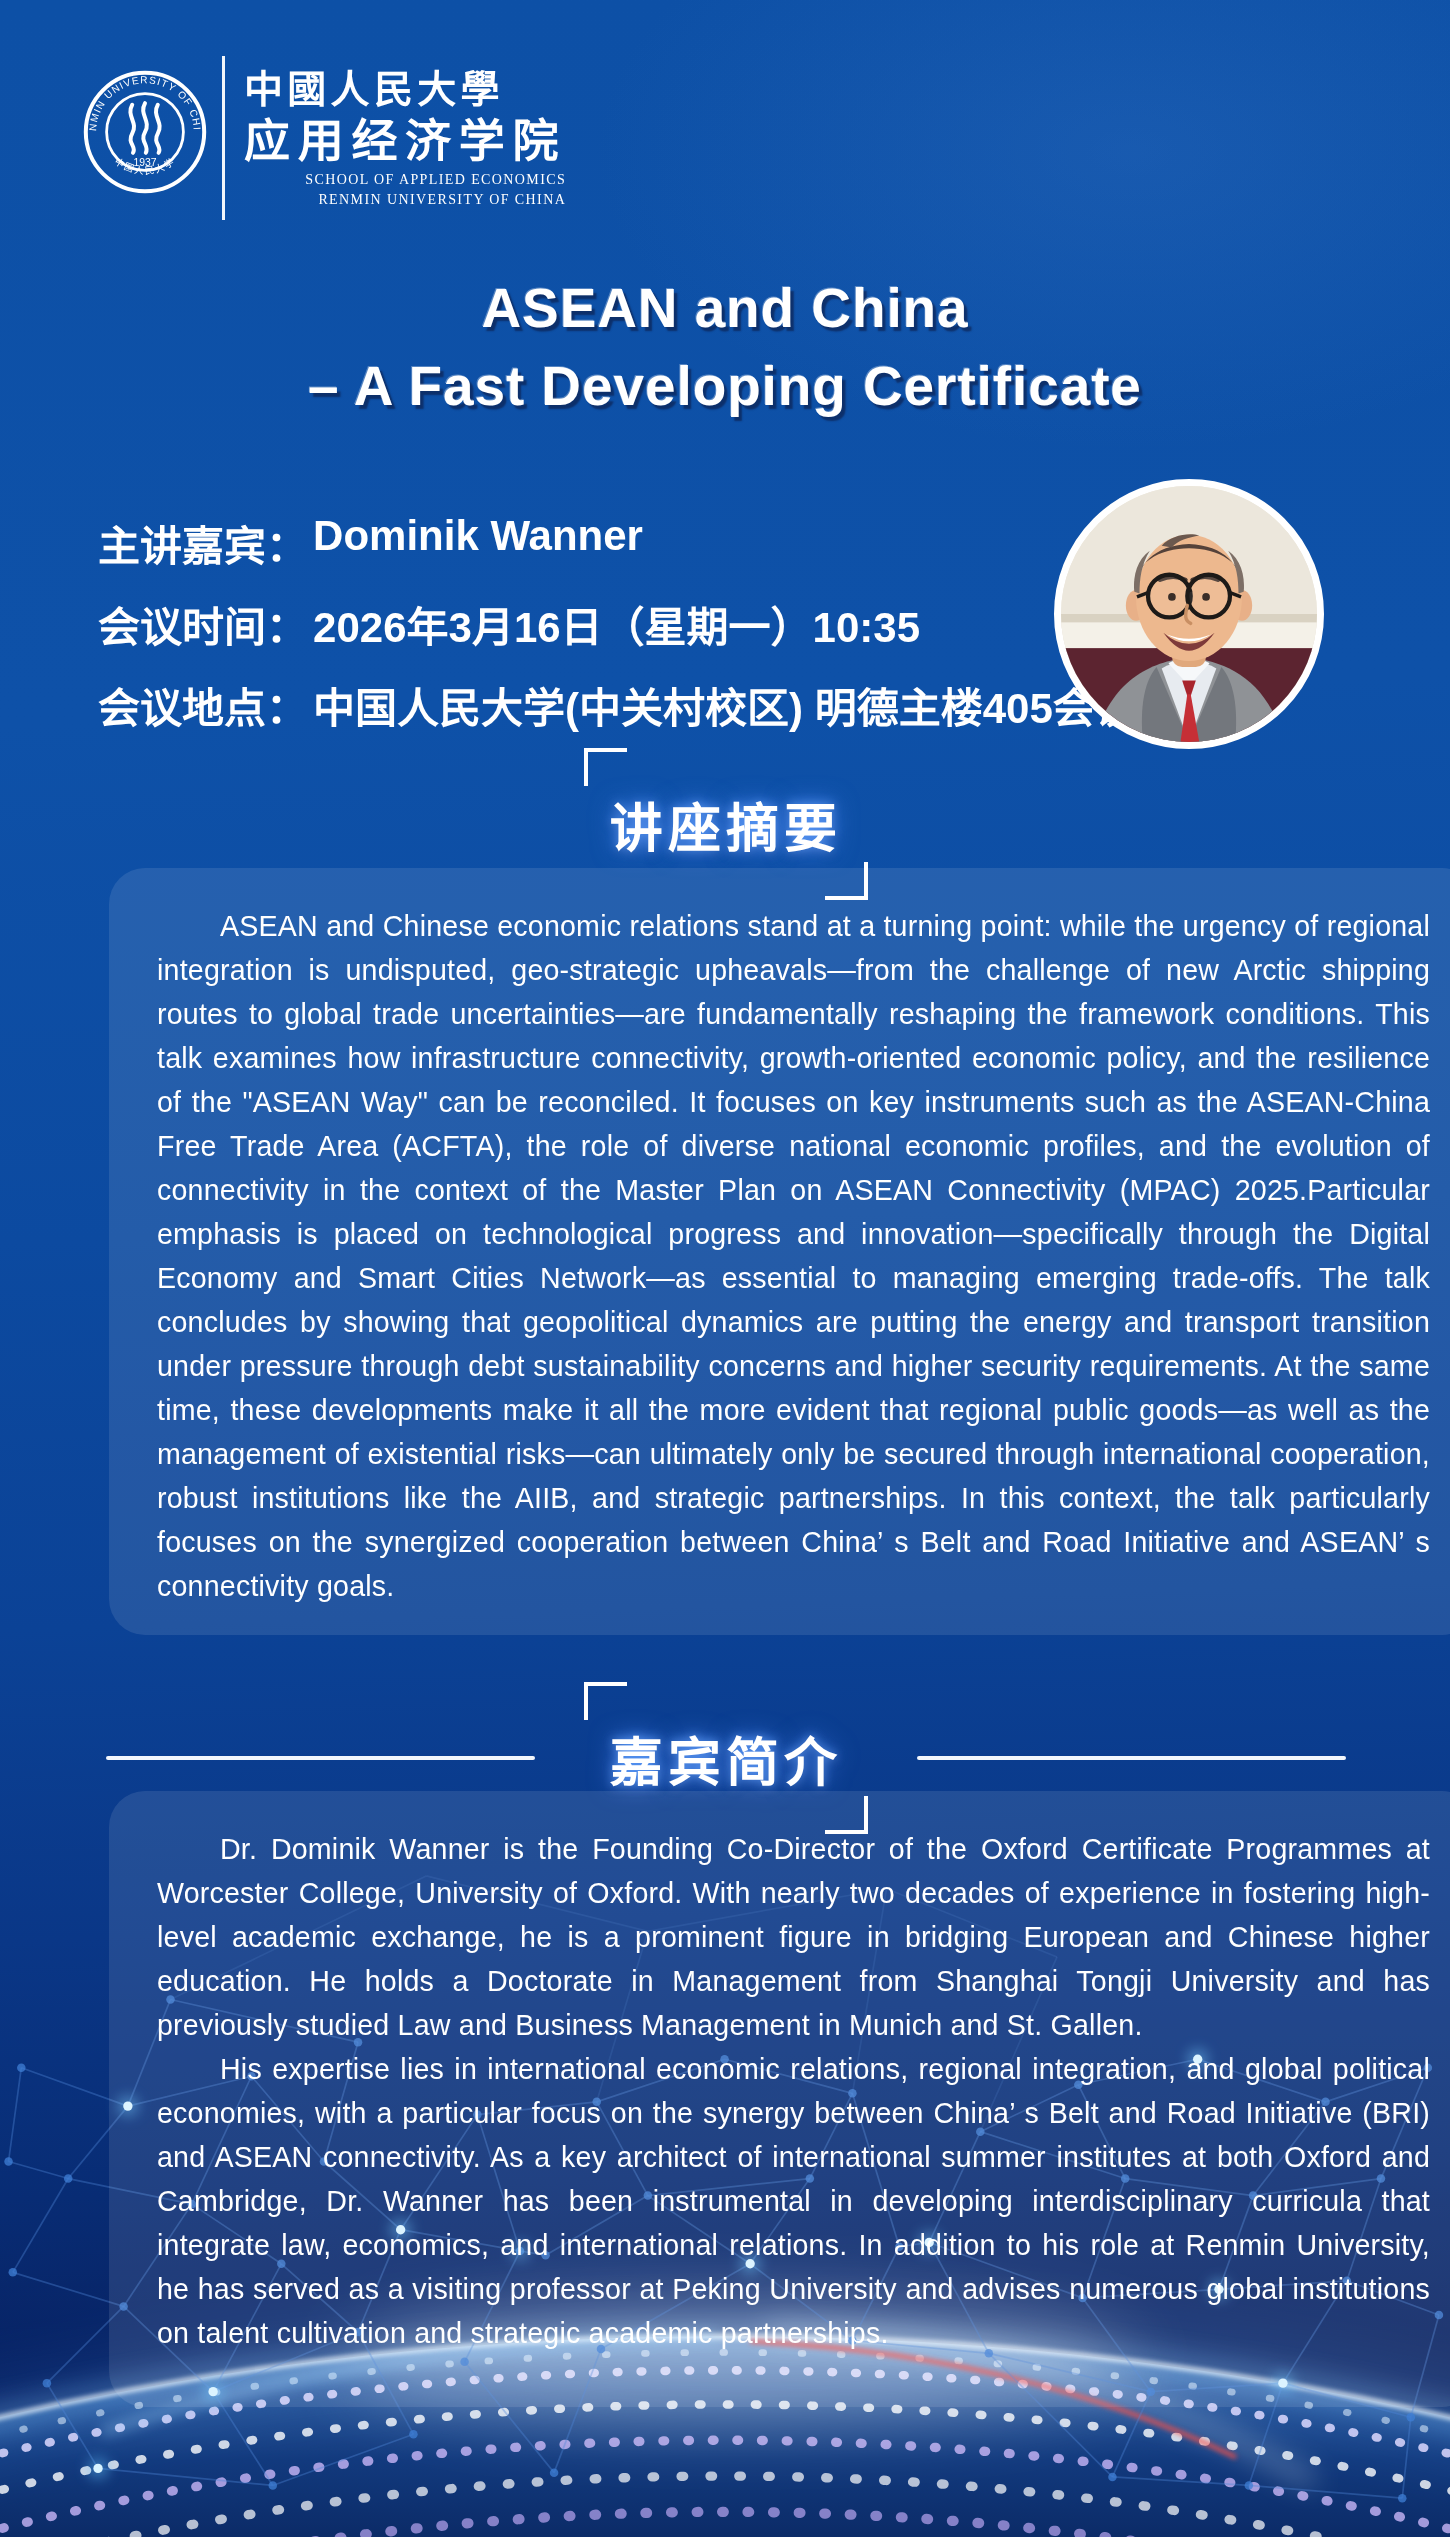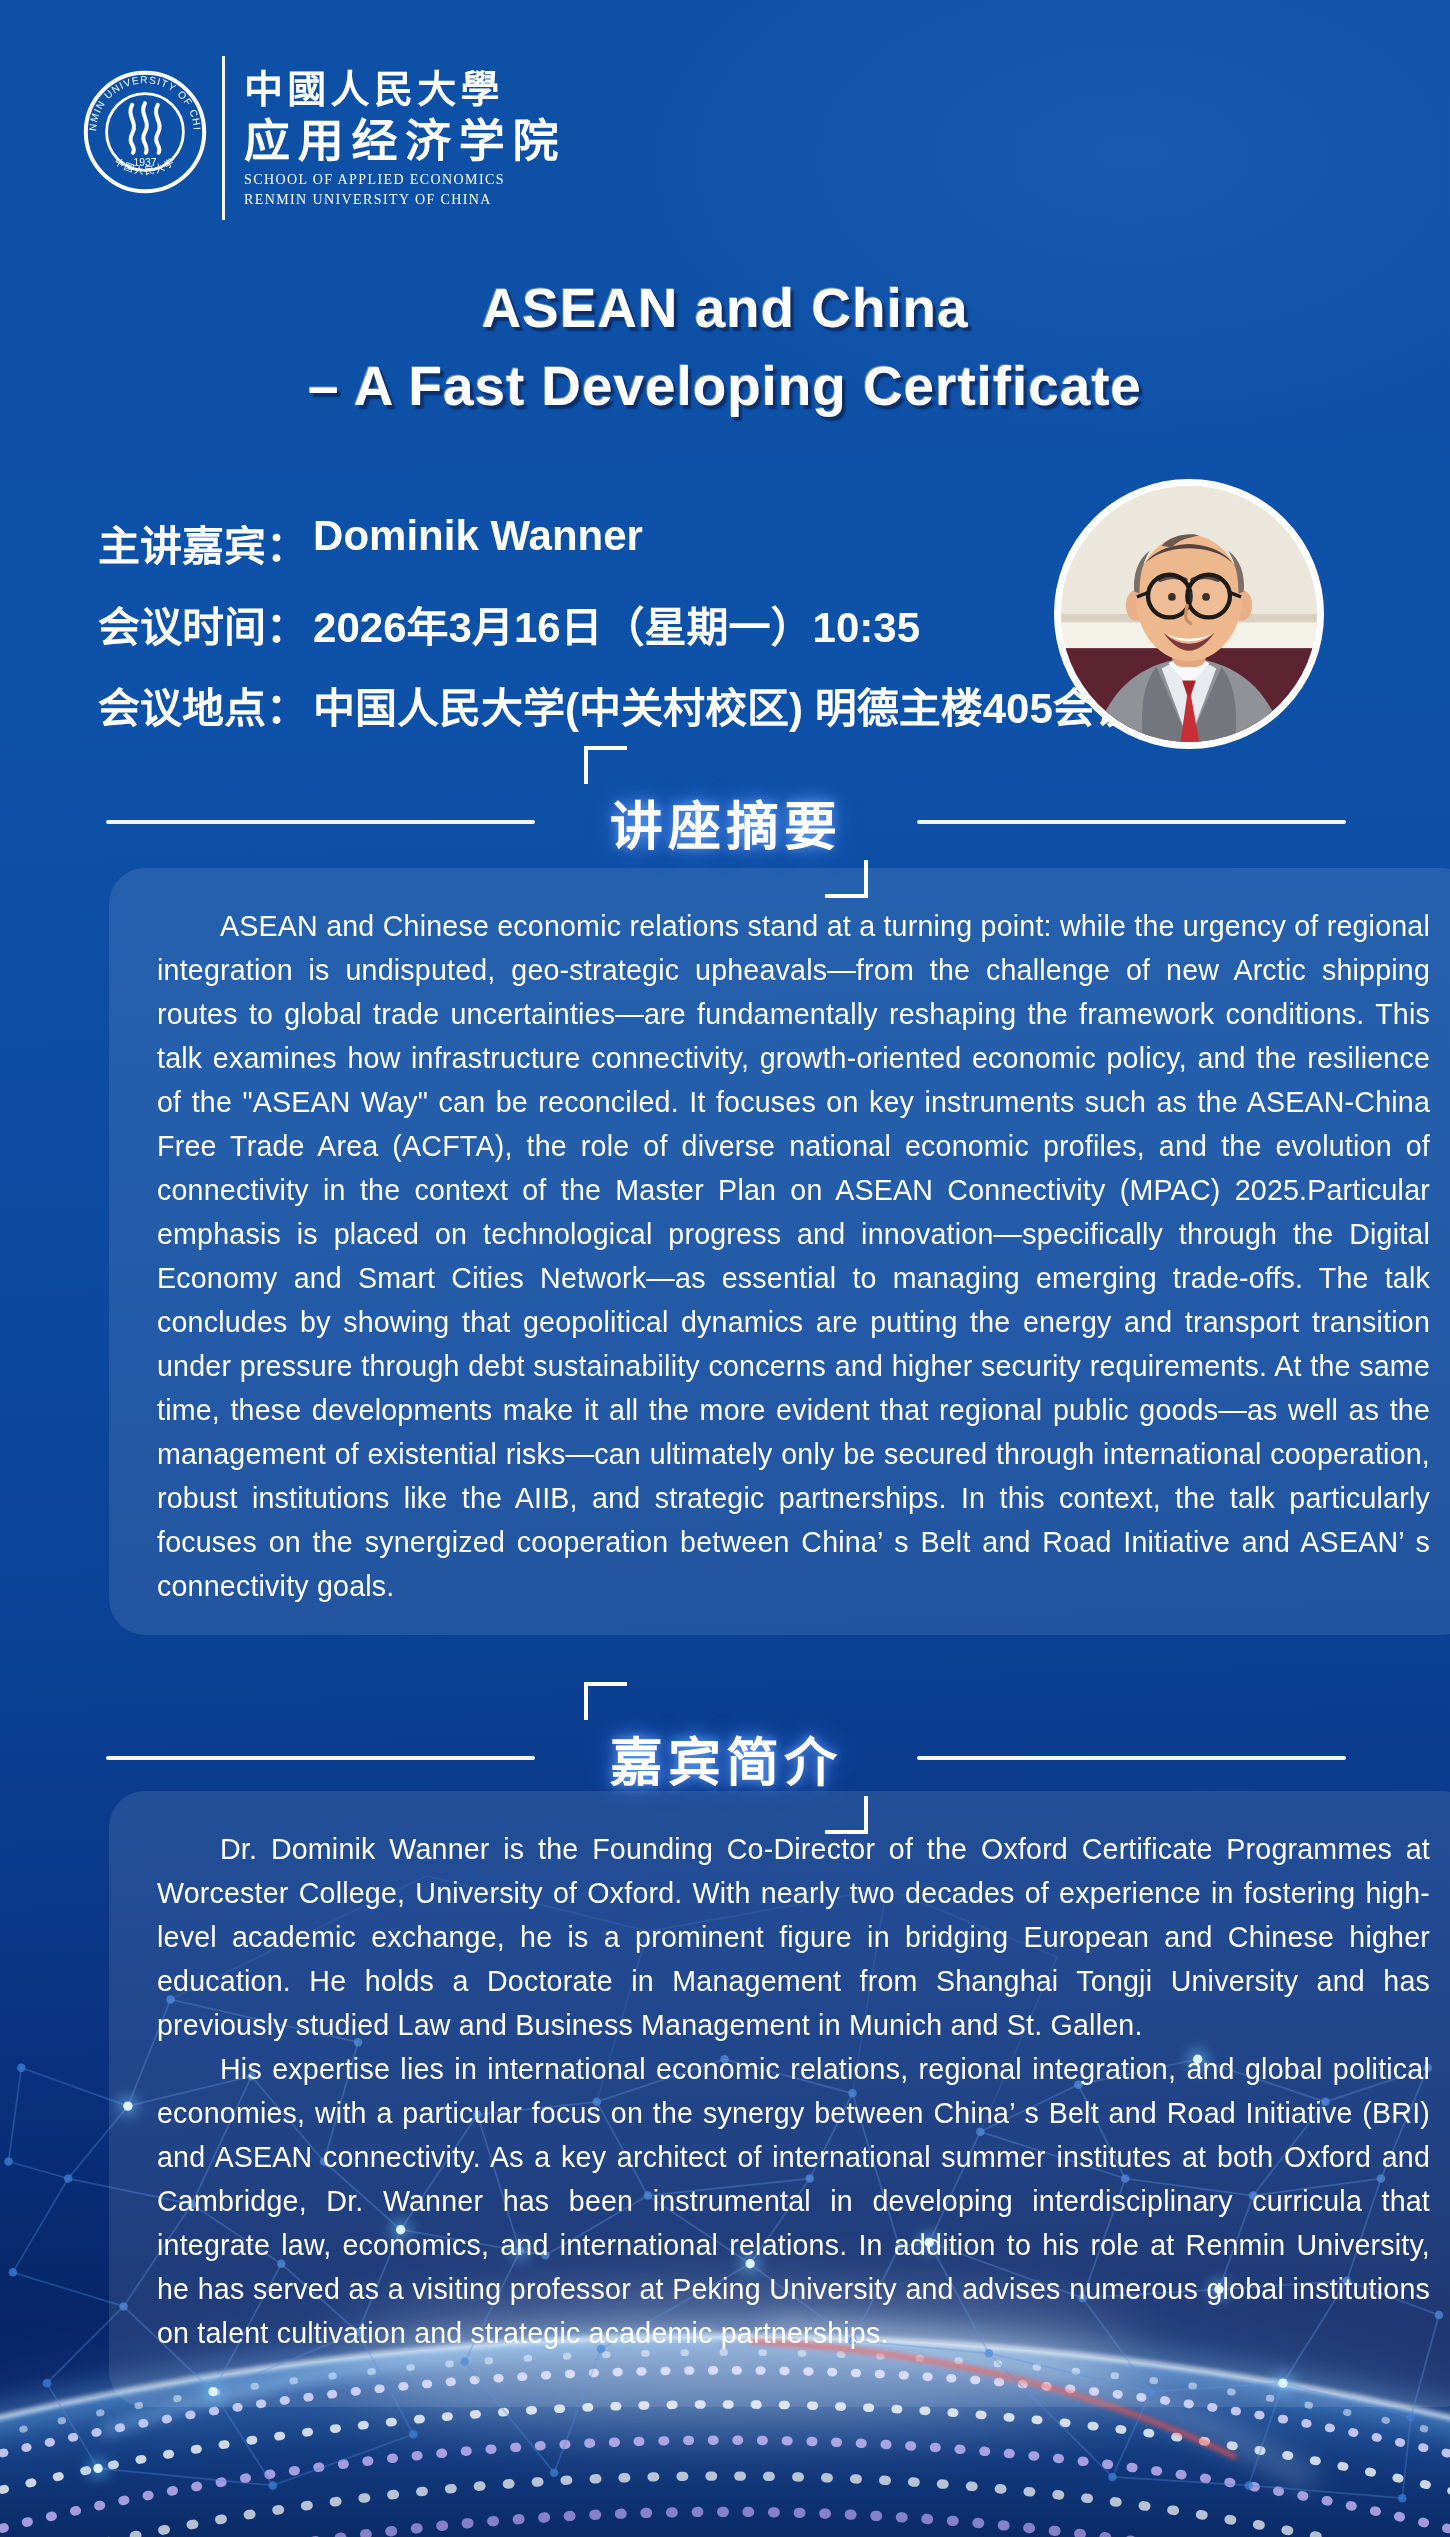--- a/index.html
+++ b/index.html
@@ -10,21 +10,21 @@
       radial-gradient(767px 426px at 78% 6%, rgba(64,126,208,.22), rgba(64,126,208,0) 70%),
       linear-gradient(178deg,#0d50a6 0%,#0e51a8 28%,#0c4aa0 48%,#0b4296 63%,#0a3787 75%,#082c74 85%,#071f5e 94%,#06194f 100%);
   }
   .abs{position:absolute;}
   
   .seal{left:81px;top:68px;}
   .logo-divider{left:222px;top:56px;width:2.6px;height:164px;background:#fff;opacity:.95;}
   .logo-text{left:244px;top:70px;line-height:1;}
   .calligraphy{font-family:"DejaVu Serif",serif;font-size:39px;font-weight:600;letter-spacing:4.3px;}
   .school-cn{font-family:"DejaVu Serif",serif;font-size:46px;font-weight:700;letter-spacing:7.7px;margin-top:8.5px;}
-  .school-en{font-family:"Liberation Serif",serif;font-size:14px;letter-spacing:1.4px;margin-top:6.8px;line-height:19.6px;}
+  .school-en{font-family:"Liberation Serif",serif;font-size:14px;letter-spacing:1.4px;margin-top:6.8px;line-height:19.6px;text-align:right;}
   
   .title{left:0;top:269px;width:100%;text-align:center;font-weight:800;font-size:55px;line-height:78px;letter-spacing:0.9px;
     text-shadow:-0.9px -0.9px 0 rgba(255,255,255,.30), 3.4px 4.3px 1.7px rgba(13,28,70,.62);}
   
   .info{left:98px;top:512px;font-size:42px;font-weight:700;}
   .info-row{height:81px;display:flex;align-items:flex-start;white-space:nowrap;}
   .info-row .val{margin-left:5.1px;}
   
   .photo{left:1054px;top:479px;width:256px;height:256px;border:7.7px solid #fff;border-radius:50%;overflow:hidden;background:#ece7dc;}
   
@@ -338,21 +338,21 @@
       <line x1="198" y1="125" x2="211" y2="130" stroke="#1d1a18" stroke-width="4"></line>
       <circle cx="130" cy="130" r="4.5" fill="#3a2e28"></circle>
         <circle cx="170" cy="130" r="4.5" fill="#3a2e28"></circle>
 
       <path d="M 148,140 C 145,152 145,158 152,161" stroke="#c98f63" stroke-width="4" fill="none" stroke-linecap="round"></path>
       <path d="M 120,172 Q 150,198 180,172 Q 150,214 120,172 Z" fill="#7e3a3a"></path>
       <path d="M 124,174 Q 150,190 176,174 Q 150,184 124,174 Z" fill="#ffffff"></path>
     </svg>
   </div>
 
-  <div class="abs section-header" style="top:786px;">
+  <div class="abs section-header" style="top:786px;flex-direction:column;">
     <div class="hline"></div>
     <div class="sec-title">讲座摘要</div>
     <div class="hline"></div>
   </div>
 
   <div class="abs panel panel-abstract">
     <div class="body-text">
       <p>ASEAN and Chinese economic relations stand at a turning point: while the urgency of regional integration is undisputed, geo-strategic upheavals—from the challenge of new Arctic shipping routes to global trade uncertainties—are fundamentally reshaping the framework conditions. This talk examines how infrastructure connectivity, growth-oriented economic policy, and the resilience of the "ASEAN Way" can be reconciled. It focuses on key instruments such as the ASEAN-China Free Trade Area (ACFTA), the role of diverse national economic profiles, and the evolution of connectivity in the context of the Master Plan on ASEAN Connectivity (MPAC) 2025.Particular emphasis is placed on technological progress and innovation—specifically through the Digital Economy and Smart Cities Network—as essential to managing emerging trade-offs. The talk concludes by showing that geopolitical dynamics are putting the energy and transport transition under pressure through debt sustainability concerns and higher security requirements. At the same time, these developments make it all the more evident that regional public goods—as well as the management of existential risks—can ultimately only be secured through international cooperation, robust institutions like the AIIB, and strategic partnerships. In this context, the talk particularly focuses on the synergized cooperation between China’ s Belt and Road Initiative and ASEAN’ s connectivity goals.</p>
     </div>
   </div>

